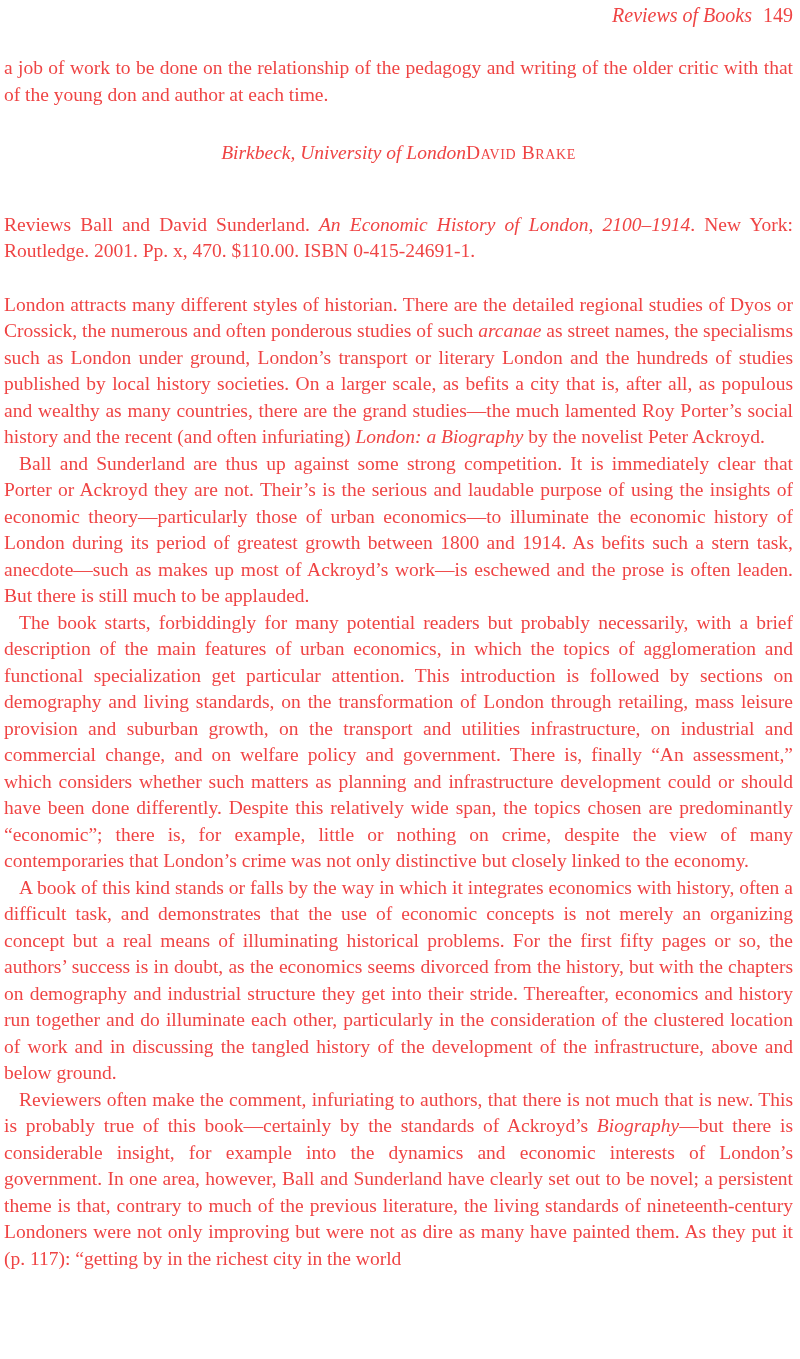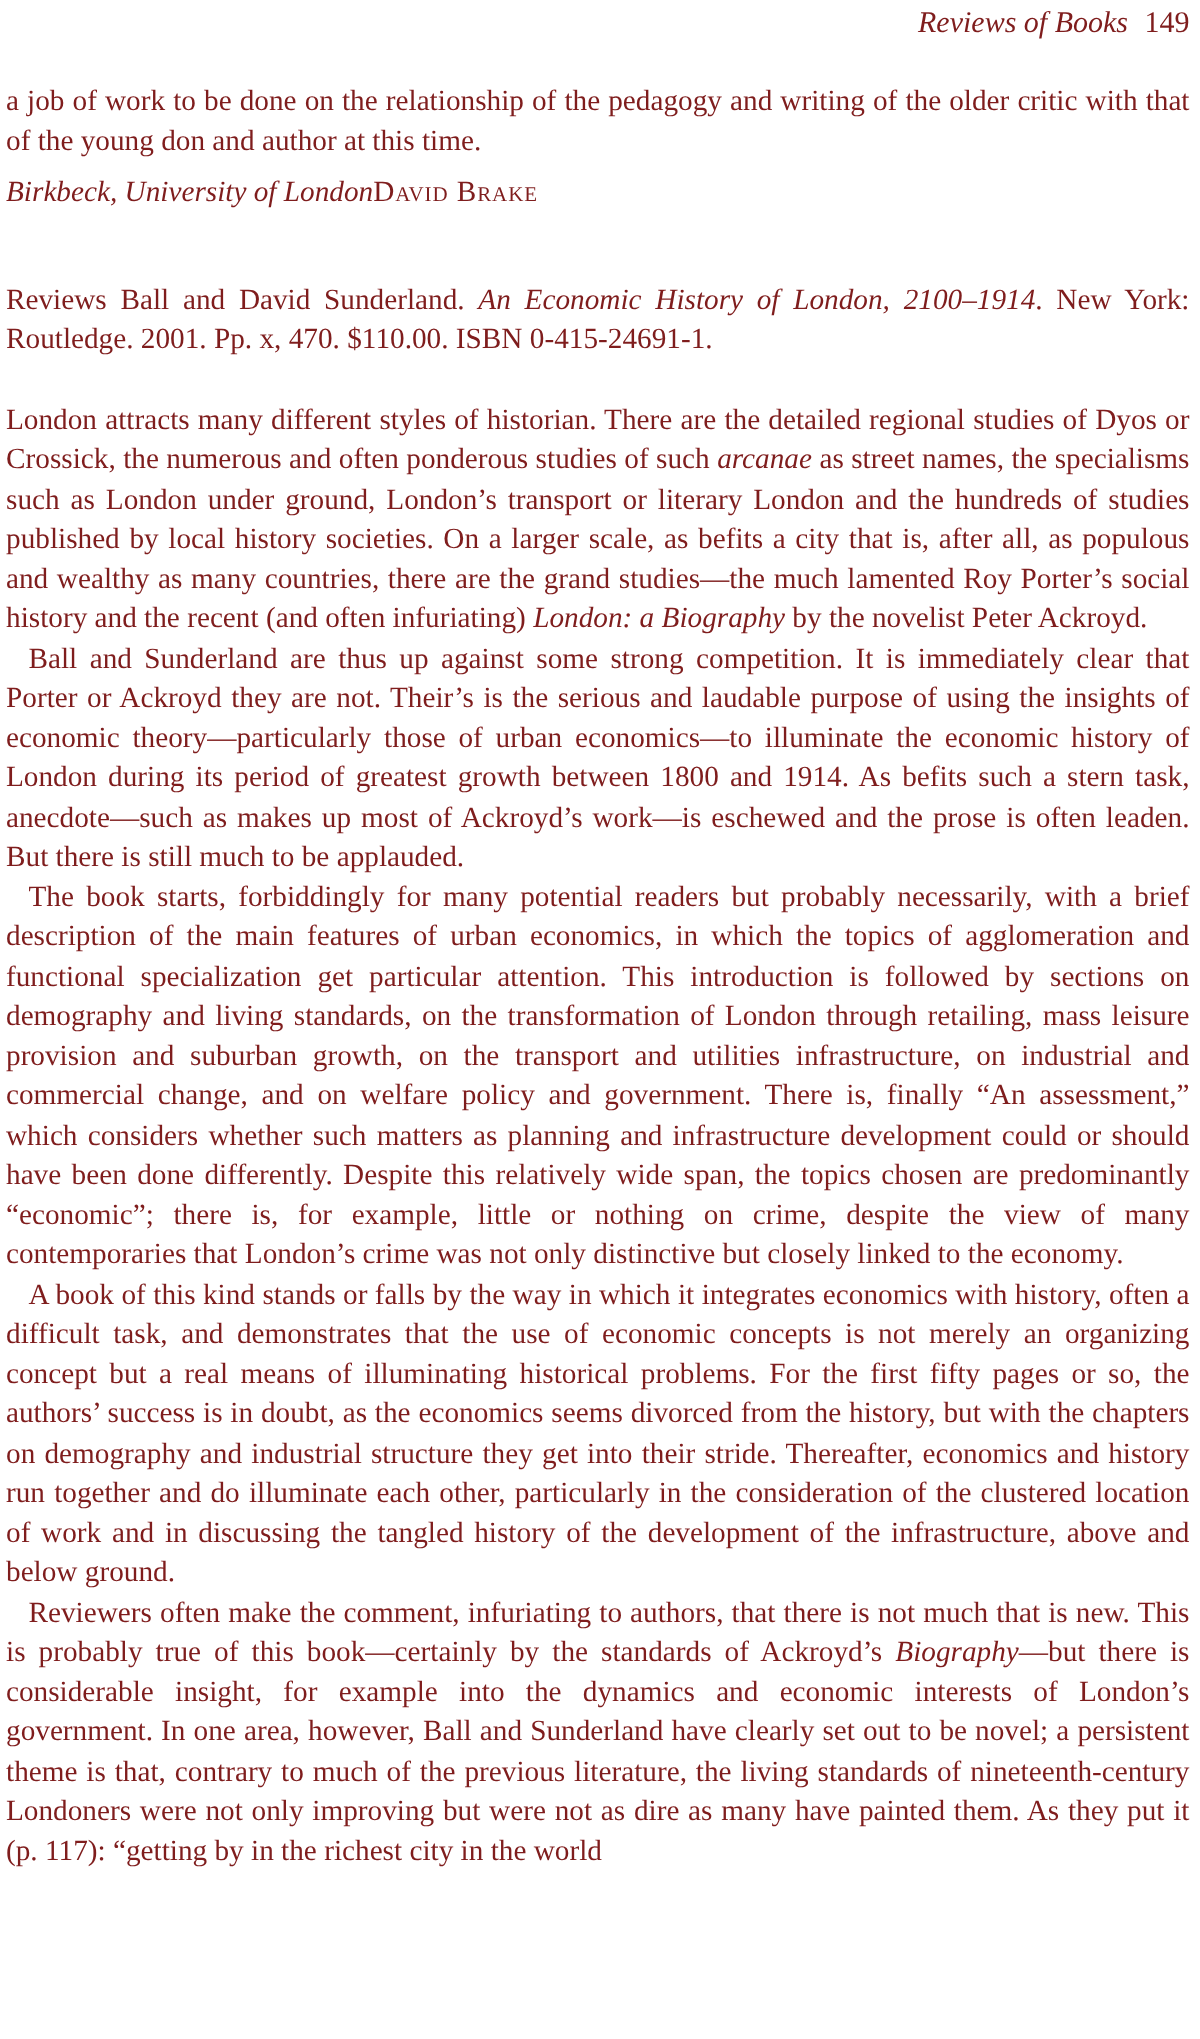--- a/index.html
+++ b/index.html
@@ -6,21 +6,21 @@
     margin: 0;
     padding: 0;
     background: #ffffff;
   }
   .page {
     position: relative;
     width: 800px;
     height: 1359px;
     margin: 0;
     background: #ffffff;
-    color: #7f1d1d;
+    color: #ef4444;
     font-family: "Liberation Serif", "DejaVu Serif", serif;
     font-size: 19.5px;
     line-height: 26.5px;
     box-sizing: border-box;
     padding: 2px 7px 16px 4px;
     overflow: hidden;
   }
   .running-head {
     text-align: right;
     font-size: 20px;
@@ -32,23 +32,23 @@
   }
   .rh-page {
     margin-left: 11px;
   }
   .closing-para {
     margin: 27px 0 0 0;
     text-align: justify;
   }
   .signature-row {
     display: flex;
-    justify-content: flex-start;
+    justify-content: center;
     align-items: baseline;
-    margin-top: 8px;
+    margin-top: 32px;
   }
   .affiliation {
     font-style: italic;
   }
   .reviewer {
     font-variant: small-caps;
     letter-spacing: 0.6px;
   }
   .citation {
     margin: 45px 0 0 0;
@@ -67,21 +67,21 @@
 </style>
 </head>
 <body>
 
 <div class="page">
 
   <div class="running-head">
     <span class="rh-title">Reviews of Books</span><span class="rh-page">149</span>
   </div>
 
-  <p class="closing-para">a job of work to be done on the relationship of the pedagogy and writing of the older critic with that of the young don and author at this time.</p>
+  <p class="closing-para">a job of work to be done on the relationship of the pedagogy and writing of the older critic with that of the young don and author at each time.</p>
 
   <div class="signature-row">
     <span class="affiliation">Birkbeck, University of London</span>
     <span class="reviewer">David Brake</span>
   </div>
 
   <p class="citation"><span>Reviews Ball and David Sunderland. </span><i>An Economic History of London, 2100–1914</i><span>. New York: Routledge. 2001. Pp. x, 470. $110.00. ISBN 0-415-24691-1.</span></p>
 
   <div class="review-body">
       <p class="review-para"><span>London attracts many different styles of historian. There are the detailed regional studies of Dyos or Crossick, the numerous and often ponderous studies of such </span><i>arcanae</i><span> as street names, the specialisms such as London under ground, London’s transport or literary London and the hundreds of studies published by local history societies. On a larger scale, as befits a city that is, after all, as populous and wealthy as many countries, there are the grand studies—the much lamented Roy Porter’s social history and the recent (and often infuriating) </span><i>London: a Biography</i><span> by the novelist Peter Ackroyd.</span></p>

